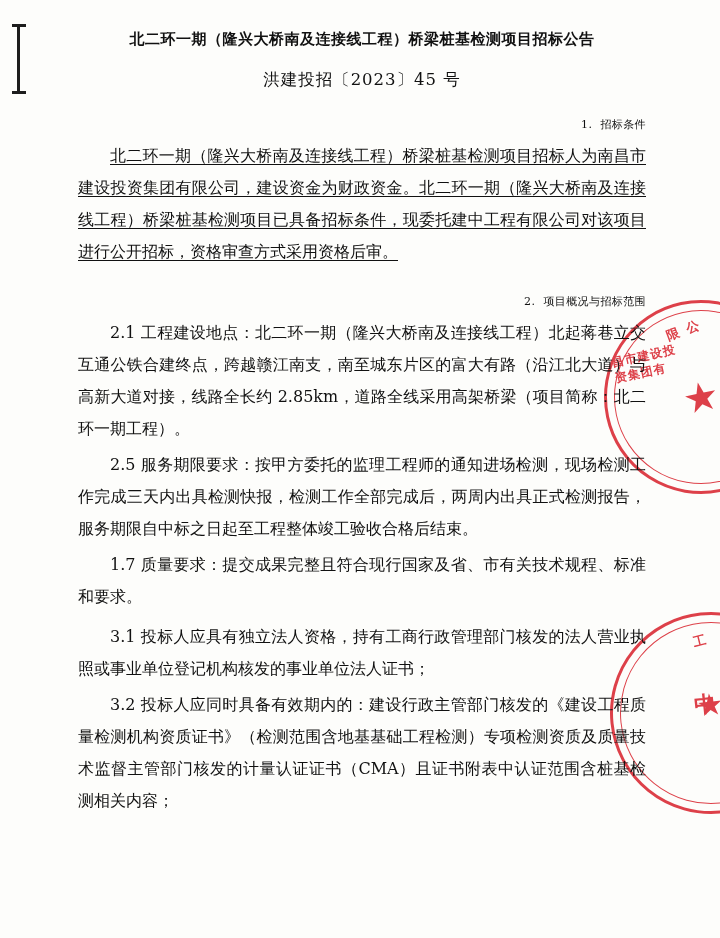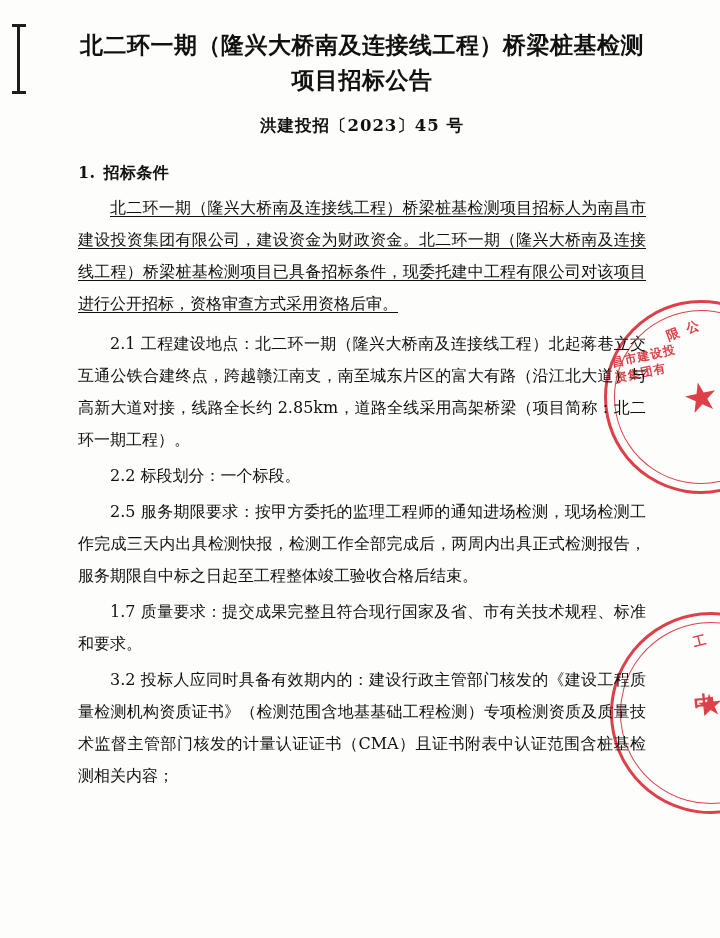--- a/index.html
+++ b/index.html
@@ -49,40 +49,41 @@
   }
 
   .content {
     position: absolute;
     left: 78px;
     top: 22px;
     width: 568px;
   }
 
   .doc-title {
-    font-size: 23px;
+    font-size: 15px;
     font-weight: bold;
     text-align: center;
     letter-spacing: 0.5px;
     line-height: 1.5;
     margin: 6px 0 0 0;
   }
   .doc-number {
     font-size: 16.5px;
-    font-weight: bold;
+    font-weight: normal;
     text-align: center;
     letter-spacing: 1px;
     margin: 18px 0 0 0;
   }
 
   h2.section {
-    font-size: 16px;
-    font-weight: bold;
+    font-size: 11px;
+    font-weight: normal;
     margin: 26px 0 2px 0;
     letter-spacing: 0.4px;
+    text-align: right;
   }
   h2.section .num {
     margin-right: 8px;
   }
 
   p.para {
     font-size: 16px;
     line-height: 2.0;
     margin: 8px 0 0 0;
     text-align: justify;
@@ -200,21 +201,24 @@
   <div class="content">
 
     <h1 class="doc-title">北二环一期（隆兴大桥南及连接线工程）桥梁桩基检测项目招标公告</h1>
     <div class="doc-number">洪建投招〔2023〕45 号</div>
 
     <h2 class="section">
       <span class="num">1.</span><span>招标条件</span>
     </h2>
     <p class="para u">北二环一期（隆兴大桥南及连接线工程）桥梁桩基检测项目招标人为南昌市建设投资集团有限公司，建设资金为财政资金。北二环一期（隆兴大桥南及连接线工程）桥梁桩基检测项目已具备招标条件，现委托建中工程有限公司对该项目进行公开招标，资格审查方式采用资格后审。</p>
 
+    <h2 class="section">
+      <span class="num">2.</span><span>项目概况与招标范围</span>
+    </h2>
     <p class="para">2.1 工程建设地点：北二环一期（隆兴大桥南及连接线工程）北起蒋巷立交互通公铁合建终点，跨越赣江南支，南至城东片区的富大有路（沿江北大道）与高新大道对接，线路全长约 2.85km，道路全线采用高架桥梁（项目简称：北二环一期工程）。</p>
-    <p class="para tight">2.2 标段划分：一个标段。</p>
     <p class="para tight">2.5 服务期限要求：按甲方委托的监理工程师的通知进场检测，现场检测工作完成三天内出具检测快报，检测工作全部完成后，两周内出具正式检测报告，服务期限自中标之日起至工程整体竣工验收合格后结束。</p>
     <p class="para tight">1.7 质量要求：提交成果完整且符合现行国家及省、市有关技术规程、标准和要求。</p>
 
+    <p class="para">3.1 投标人应具有独立法人资格，持有工商行政管理部门核发的法人营业执照或事业单位登记机构核发的事业单位法人证书；</p>
     <p class="para tight">3.2 投标人应同时具备有效期内的：建设行政主管部门核发的《建设工程质量检测机构资质证书》（检测范围含地基基础工程检测）专项检测资质及质量技术监督主管部门核发的计量认证证书（CMA）且证书附表中认证范围含桩基检测相关内容；</p>
 
   </div>
 </div>
 
 </body></html>

